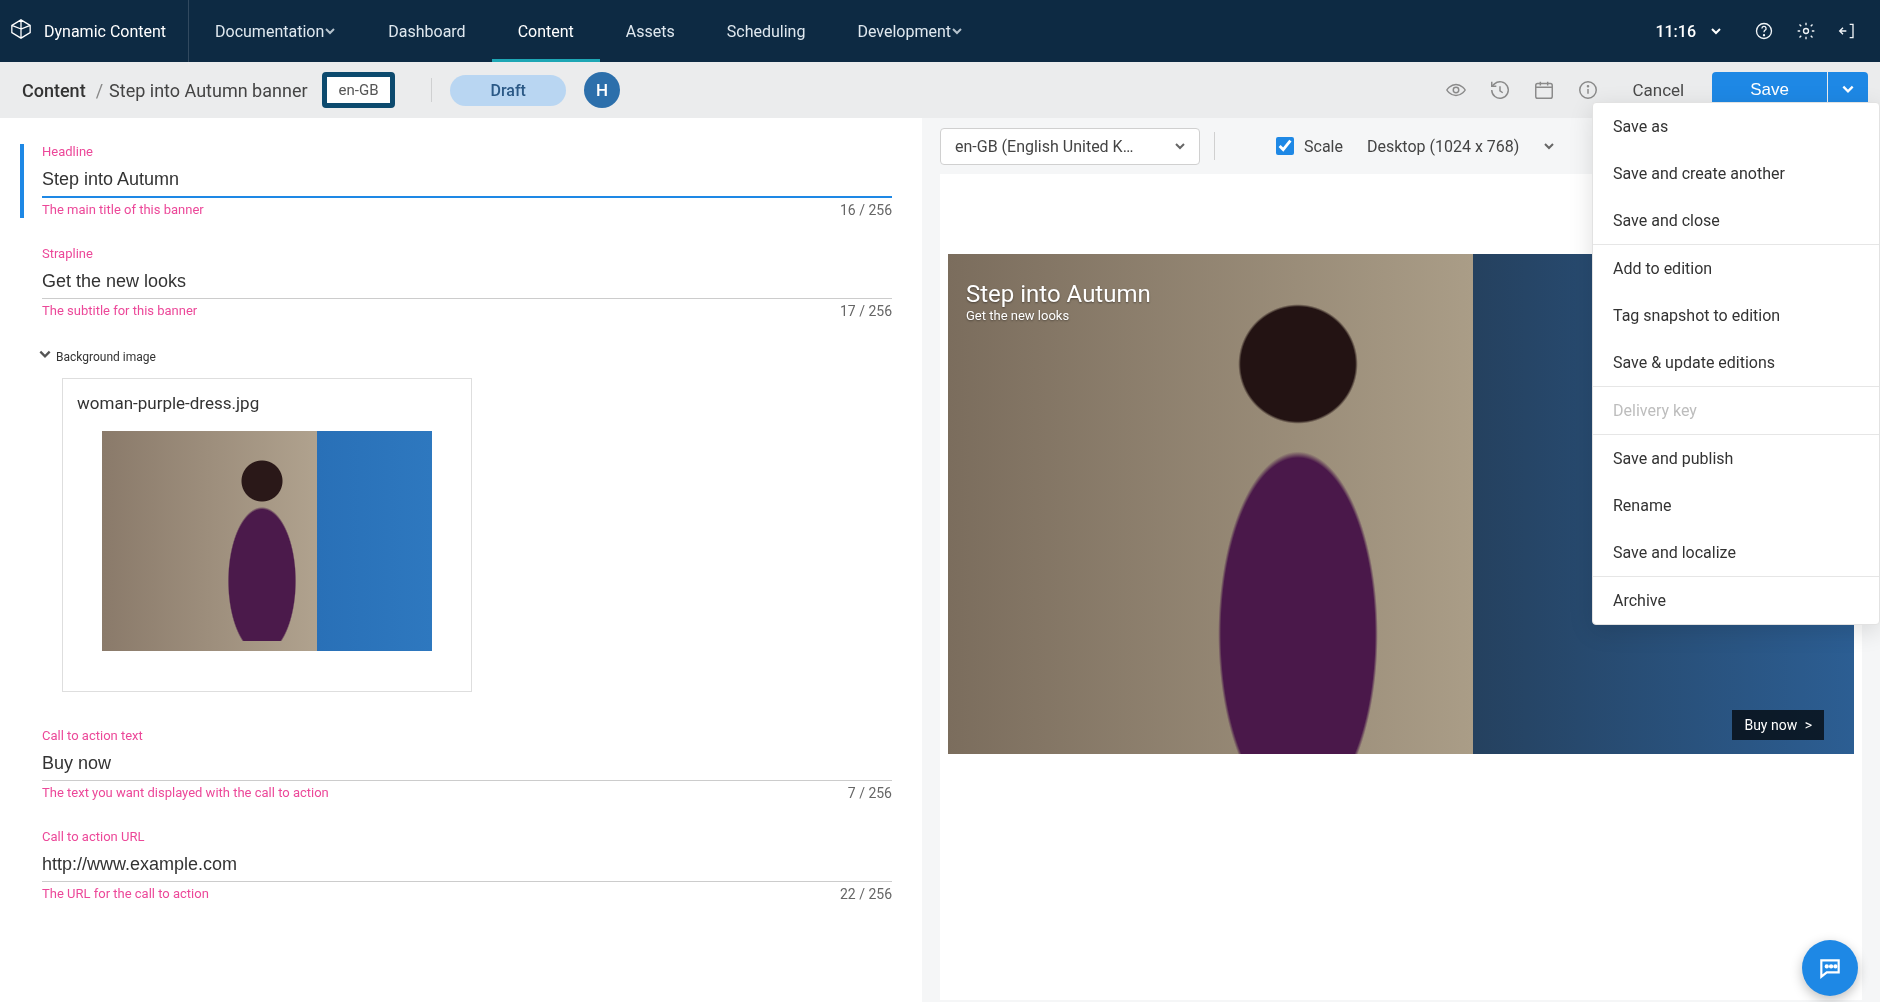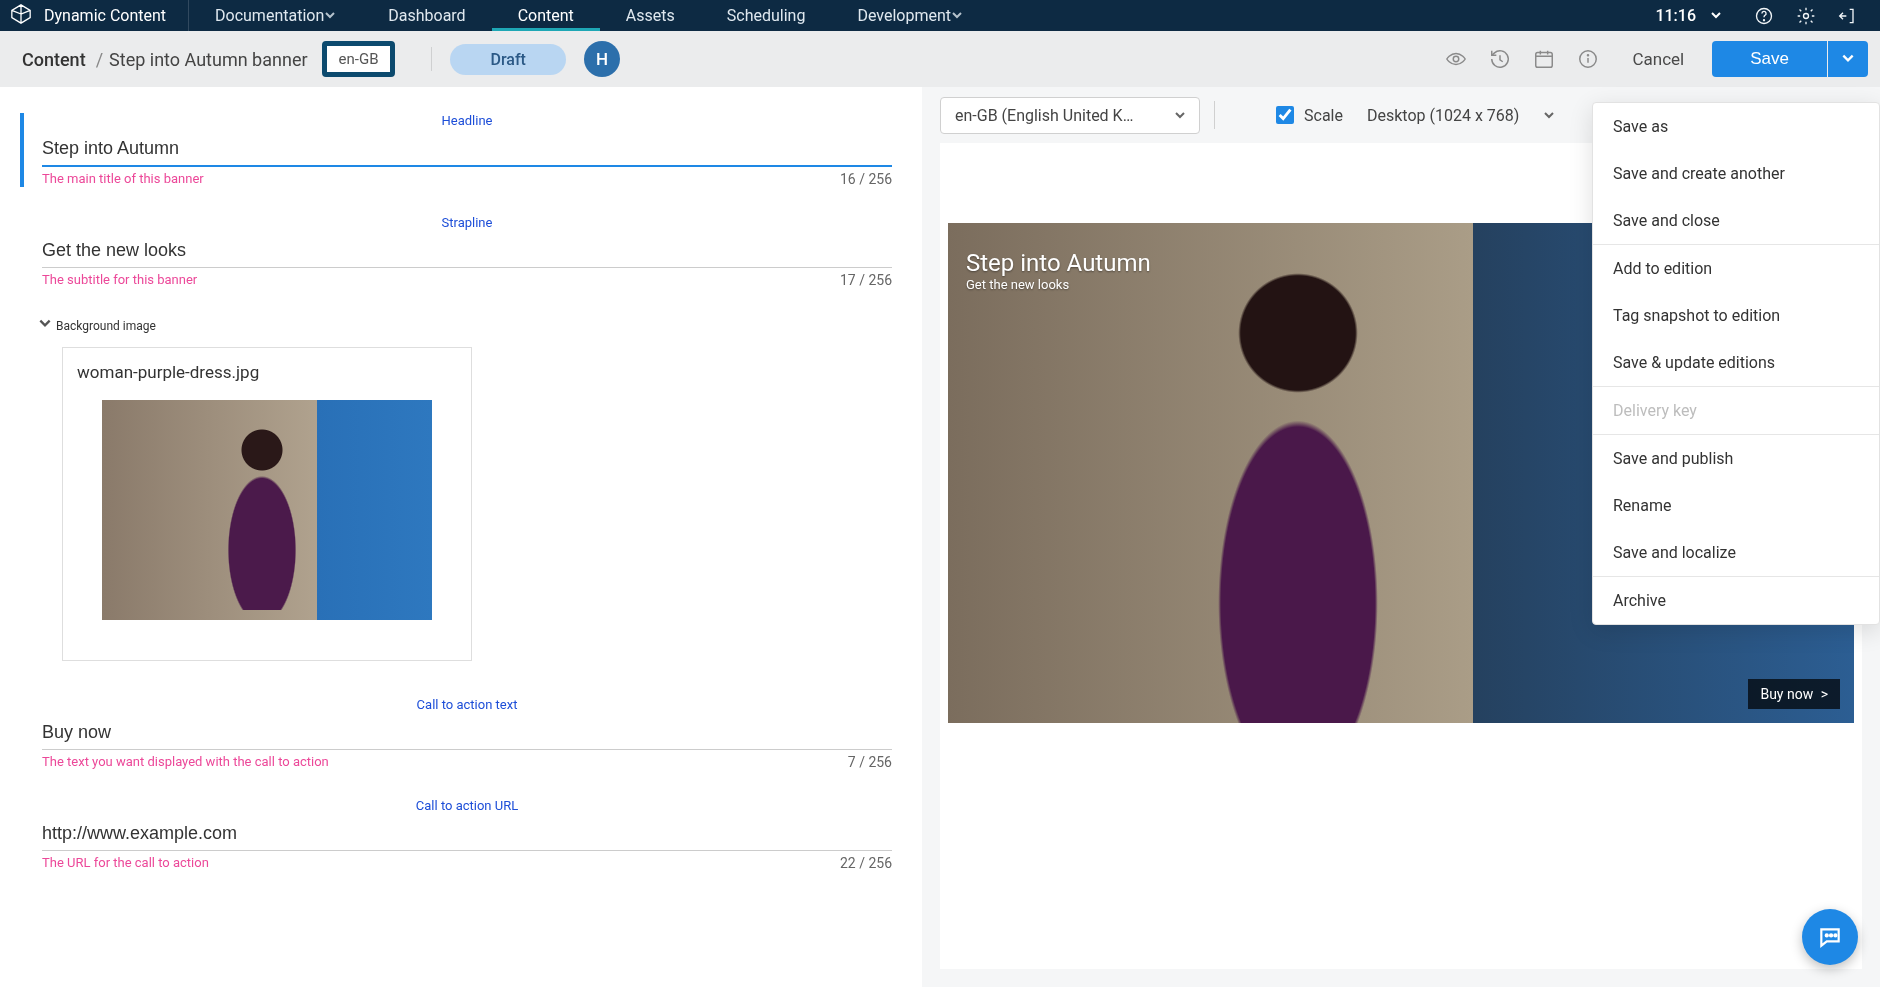--- a/index.html
+++ b/index.html
@@ -1,18 +1,18 @@
 <!DOCTYPE html>
 <html><head>
 <meta charset="utf-8">
 <style>
   * { box-sizing: border-box; margin: 0; padding: 0; }
   html, body { width: 1880px; height: 1002px; font-family: -apple-system, BlinkMacSystemFont, "Segoe UI", Roboto, Arial, sans-serif; overflow: hidden; background: #fff; color: #333; }
   
-  .topbar { display: flex; align-items: center; height: 31px; background: #0d2a43; color: #fff; font-size: 16px; }
+  .topbar { display: flex; align-items: center; height: 62px; background: #0d2a43; color: #fff; font-size: 16px; }
   .brand { display: flex; align-items: center; gap: 12px; padding: 0 22px 0 10px; border-right: 1px solid rgba(255,255,255,0.15); height: 100%; }
   .brand svg { width: 22px; height: 22px; fill: #fff; }
   .topnav { display: flex; align-items: stretch; height: 100%; }
   .topnav-item { display: flex; align-items: center; padding: 0 26px; color: #dfe8ef; cursor: pointer; position: relative; }
   .topnav-item.active { color: #fff; }
   .topnav-item.active::after { content: ""; position: absolute; bottom: 0; left: 0; right: 0; height: 3px; background: #1ea7b5; }
   .topnav-item .chev { opacity: 0.8; }
   .top-spacer { flex: 1; }
   .top-right { display: flex; align-items: center; gap: 6px; padding-right: 14px; height: 100%; }
   .top-right .time-wrap { display: flex; align-items: center; gap: 14px; padding: 0 18px; }
@@ -40,21 +40,21 @@
 
   
   .main { display: flex; height: calc(1002px - 46px - 56px); }
   .left { width: 943px; padding: 26px 30px 26px 20px; overflow: auto; }
   .right { flex: 1; background: #f5f6f7; padding: 0 18px 18px 18px; display: flex; flex-direction: column; position: relative; }
 
   
   .field-group { margin-bottom: 28px; position: relative; padding-left: 22px; }
   .field-group::before { content: ""; position: absolute; left: 0; top: 0; bottom: 0; width: 4px; background: transparent; }
   .field-group.focused::before { background: #1e88e5; }
-  .field-label { font-size: 13px; color: #1d4ed8; margin-bottom: 4px; display: block; text-align: center; }
+  .field-label { font-size: 13px; color: #ec4899; margin-bottom: 4px; display: block; }
   .field-input { width: 100%; border: none; border-bottom: 2px solid #1e88e5; font-size: 18px; padding: 6px 0; outline: none; color: #333; background: transparent; }
   .field-group:not(.focused) .field-input { border-bottom: 1px solid #ccc; }
   .field-helper-row { display: flex; justify-content: space-between; margin-top: 4px; }
   .field-helper { font-size: 13px; color: #ec4899; }
   .field-counter { font-size: 14px; color: #666; }
 
   .bgimg-header { display: flex; align-items: flex-end; gap: 4px; font-size: 12px; color: #333; margin: 18px 0 14px 18px; cursor: pointer; }
   .bgimg-header svg { width: 14px; height: 14px; }
   .bgimg-card { border: 1px solid #dedede; width: 410px; margin-left: 42px; padding: 14px 14px 40px 14px; margin-bottom: 36px; }
   .bgimg-name { font-size: 17px; color: #333; margin-bottom: 18px; }
@@ -76,21 +76,21 @@
   .preview-canvas { flex: 1; background: #fff; display: flex; align-items: flex-start; justify-content: flex-start; }
   .banner { margin: 80px 8px 0 8px; width: 906px; height: 500px; position: relative;
     background: linear-gradient(90deg, #7b6d5d 0%, #aa9d87 58%, #25415f 58%, #2c5e93 100%); }
   .banner::before { content: ""; position: absolute; left: 170px; top: 0; width: 360px; height: 500px;
     background: radial-gradient(ellipse 130px 130px at 180px 110px, #231313 0%, #231313 44%, transparent 46%),
                 radial-gradient(ellipse 140px 320px at 180px 380px, #4a184a 0%, #4a184a 55%, transparent 57%);
   }
   .banner-text { position: absolute; top: 26px; left: 18px; color: #fff; text-shadow: 0 1px 2px rgba(0,0,0,0.4); }
   .banner-head { font-size: 24px; font-weight: 400; }
   .banner-strap { font-size: 13px; }
-  .banner-cta-wrap { position: absolute; bottom: 14px; right: 14px; background: rgba(0,0,0,0.7); color: #fff; padding: 7px 12px; font-size: 14px; }
+  .banner-cta-wrap { position: absolute; bottom: 14px; right: 30px; background: rgba(0,0,0,0.7); color: #fff; padding: 7px 12px; font-size: 14px; }
   .banner-cta-wrap span.arrow { margin-left: 4px; }
 
   
   .save-menu { position: absolute; top: 102px; right: 0; width: 288px; background: #fff; border: 1px solid #e2e2e2; border-radius: 4px; box-shadow: 0 6px 24px rgba(0,0,0,0.12); z-index: 50; font-size: 16px; color: #333; }
   .save-menu .mi { padding: 14px 20px; cursor: pointer; }
   .save-menu .mi.disabled { color: #bdbdbd; cursor: default; }
   .save-menu .sep { height: 1px; background: #e6e6e6; margin: 0; }
 
   
   .chat-bubble { position: absolute; right: 22px; bottom: 22px; width: 56px; height: 56px; border-radius: 50%; background: #1e88e5; display: flex; align-items: center; justify-content: center; box-shadow: 0 4px 12px rgba(0,0,0,0.25); cursor: pointer; }

